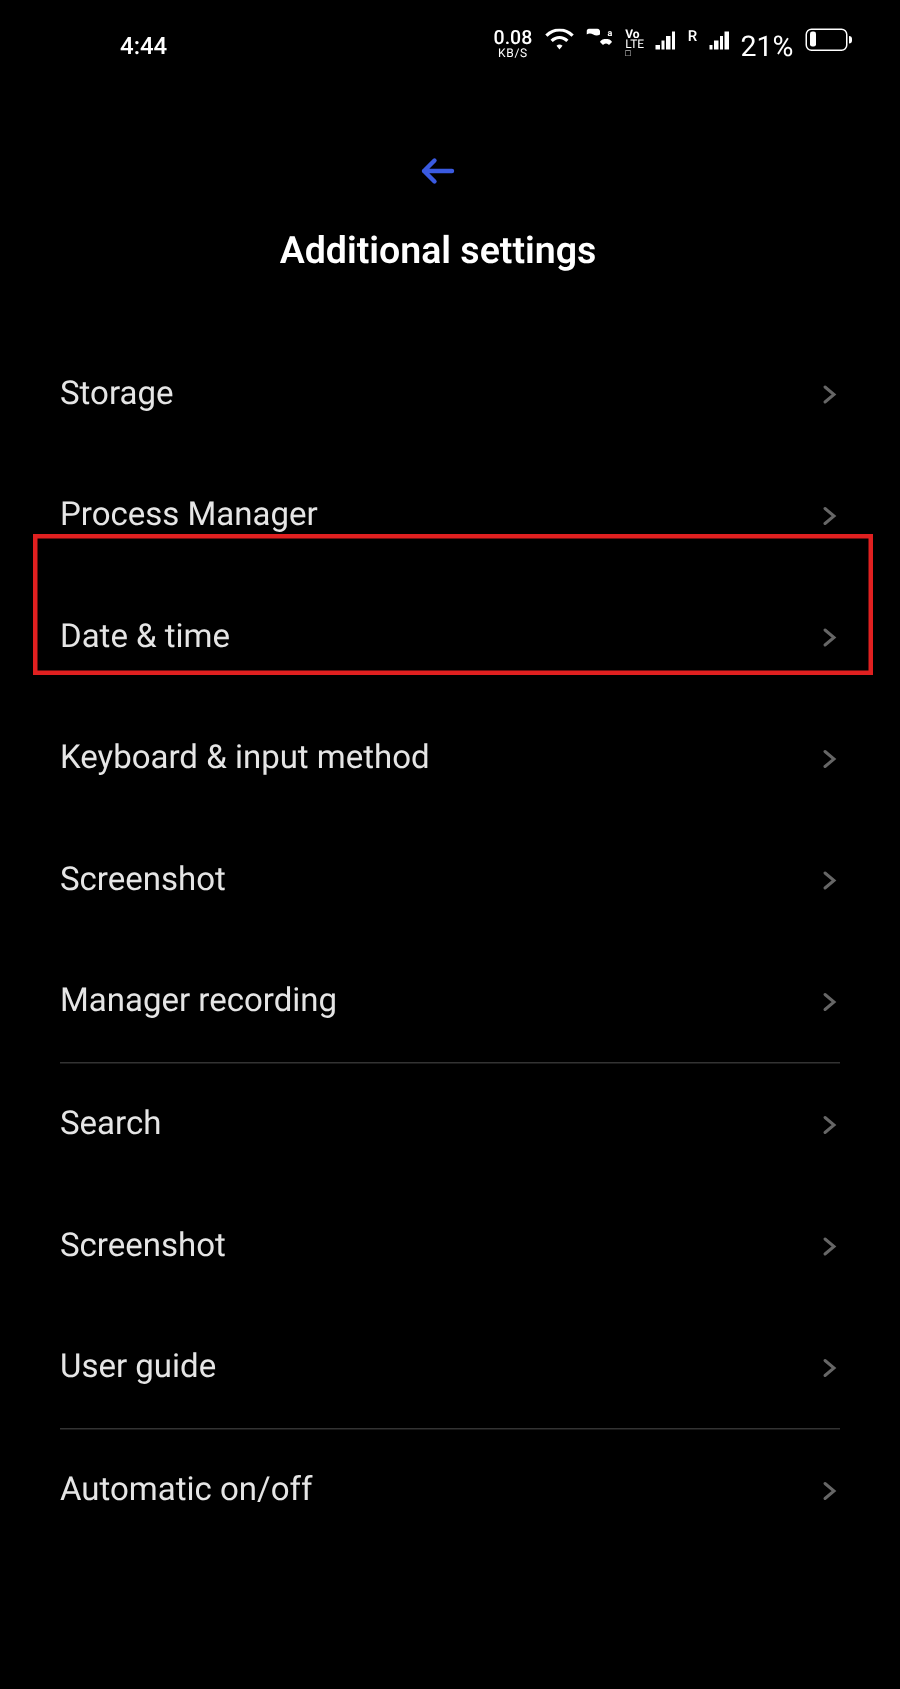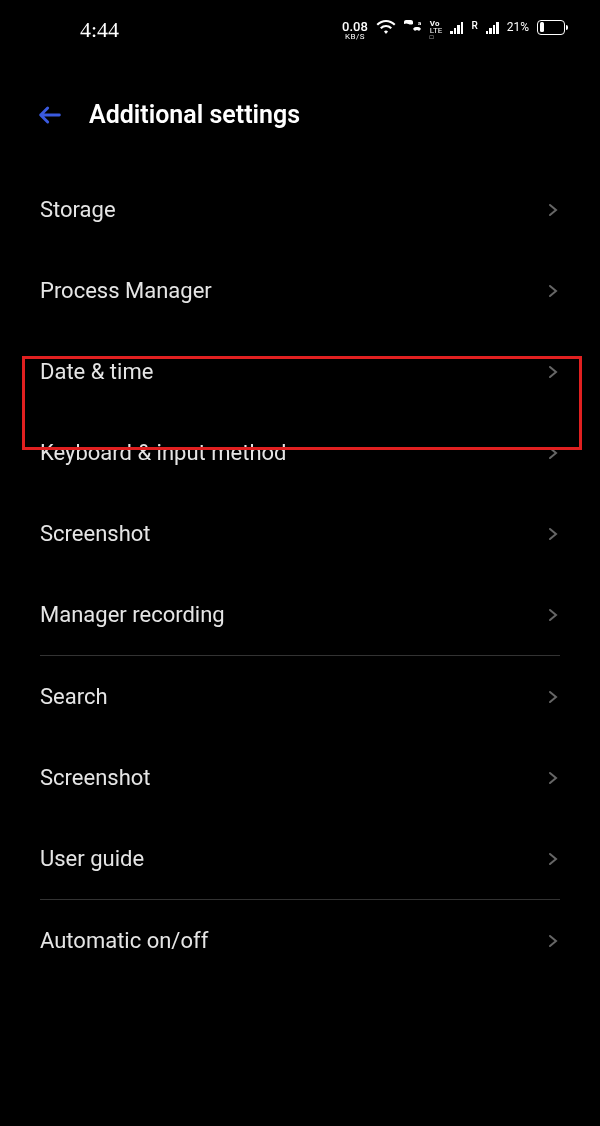--- a/index.html
+++ b/index.html
@@ -17,23 +17,22 @@
       position: relative;
     }
     .status-bar {
       display: flex;
       justify-content: space-between;
       align-items: center;
       padding: 10px 35px 10px 80px;
       height: 60px;
     }
     .status-time {
-      font-size: 22px;
+      font-size: 16px;
       font-weight: 500;
-      font-family: Liberation Serif, serif;
     }
     .status-right {
       display: flex;
       align-items: flex-start;
       gap: 8px;
     }
     .status-speed {
       font-size: 11px;
       line-height: 1;
       text-align: center;
@@ -69,21 +68,21 @@
     }
     .signal-bar {
       width: 2.5px;
       background: #fff;
     }
     .r-label {
       font-size: 10px;
       font-weight: 500;
     }
     .battery-percent {
-      font-size: 12px;
+      font-size: 19px;
       font-weight: 400;
     }
     .battery-icon {
       width: 28px;
       height: 15px;
       border: 1.5px solid #fff;
       border-radius: 4px;
       position: relative;
       display: flex;
       align-items: center;
@@ -100,22 +99,23 @@
       border-radius: 0 2px 2px 0;
     }
     .battery-fill {
       background: #fff;
       height: 100%;
       border-radius: 1.5px;
     }
     .header {
       display: flex;
       align-items: center;
-      padding: 40px 20px 20px 36px;
+      padding: 40px 20px 20px 4px;
       gap: 25px;
+      flex-direction: column;
     }
     .back-arrow {
       width: 28px;
       height: 28px;
       display: flex;
       align-items: center;
       justify-content: center;
     }
     .header-title {
       font-size: 25px;

